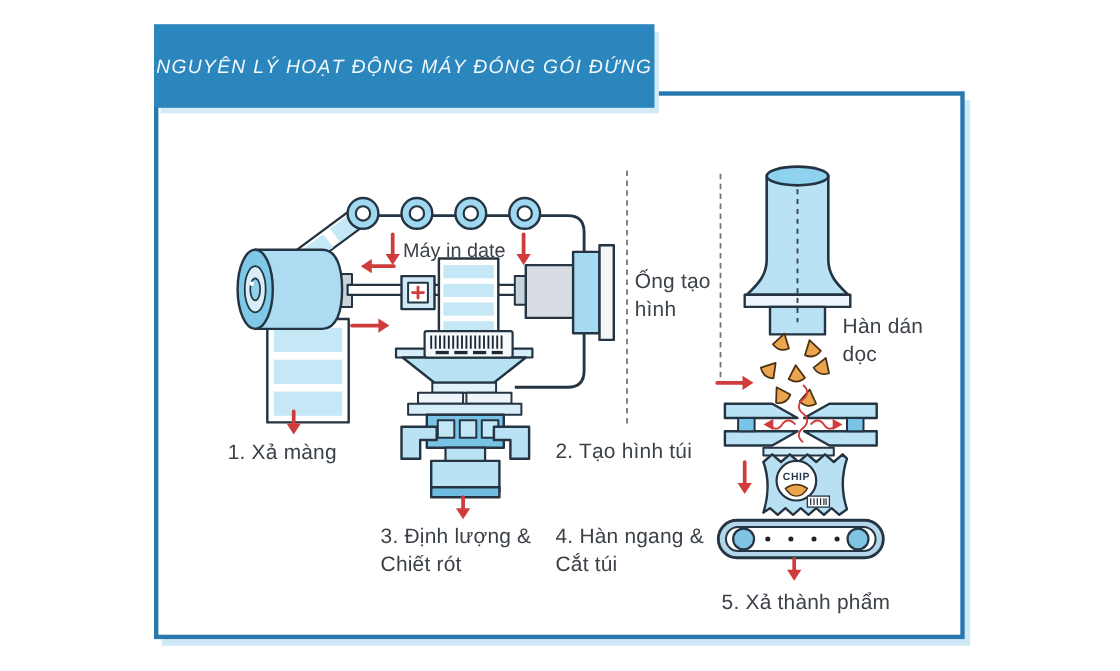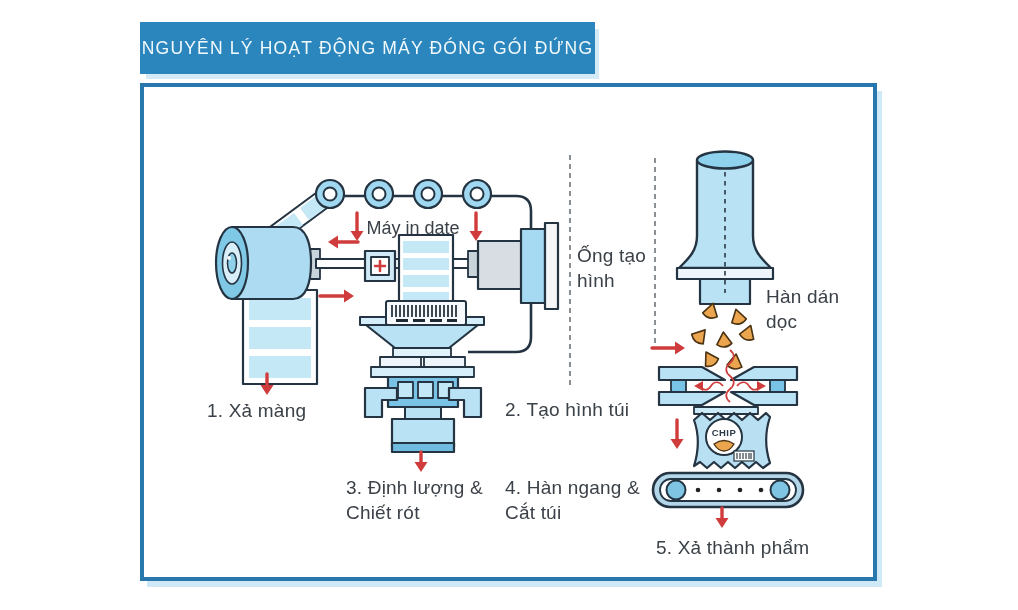--- a/index.html
+++ b/index.html
@@ -6,23 +6,24 @@
   .stage{
     position:relative;width:1018px;height:610px;background:#ffffff;overflow:hidden;
     font-family:"Liberation Sans","DejaVu Sans",sans-serif;
   }
   .frame{
     position:absolute;left:140px;top:83px;width:729px;height:490px;
     background:#ffffff;border:4px solid #2878ad;
     box-shadow:6px 7px 0 -1px #cfe9f6;
   }
   .banner{
-    position:absolute;left:140px;top:22px;width:455px;height:52px;
+    position:absolute;left:140px;top:22px;width:455px;height:76px;
     background:#2b86bd;display:flex;align-items:center;justify-content:center;
     box-shadow:5px 6px 0 -1px #d4ebf7;
+    font-style:italic;
   }
   .banner span{
     color:#f2f9fc;font-size:17.5px;font-weight:500;letter-spacing:1.2px;white-space:nowrap;
   }
   svg.diagram{position:absolute;left:0;top:0;}
   .lbl{font-size:19px;fill:#3b4148;letter-spacing:.2px;}
   .lbl-sm{font-size:18px;fill:#3b4148;}
   .ol{stroke:#243442;stroke-linejoin:round;}
   .ar{stroke:#d03c3c;stroke-width:3.4;fill:none;stroke-linecap:round;}
   .arh{fill:#d03c3c;stroke:none;}

